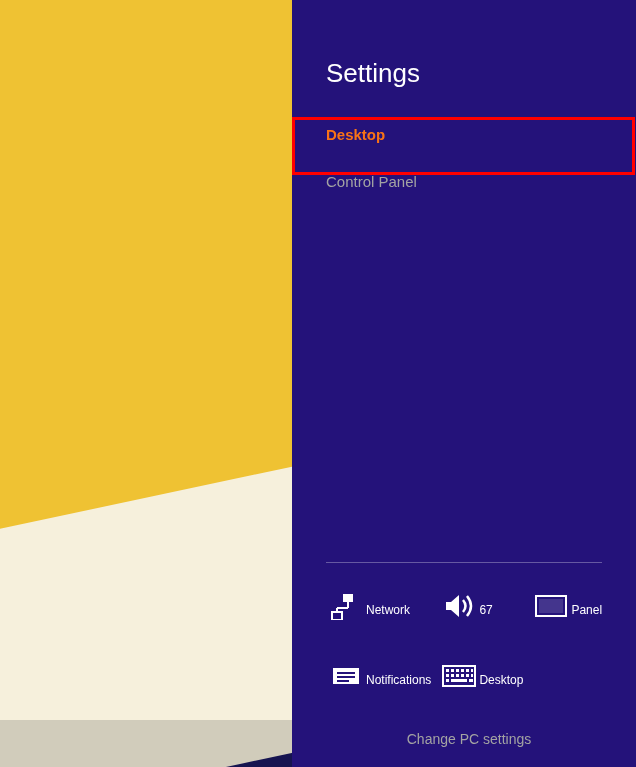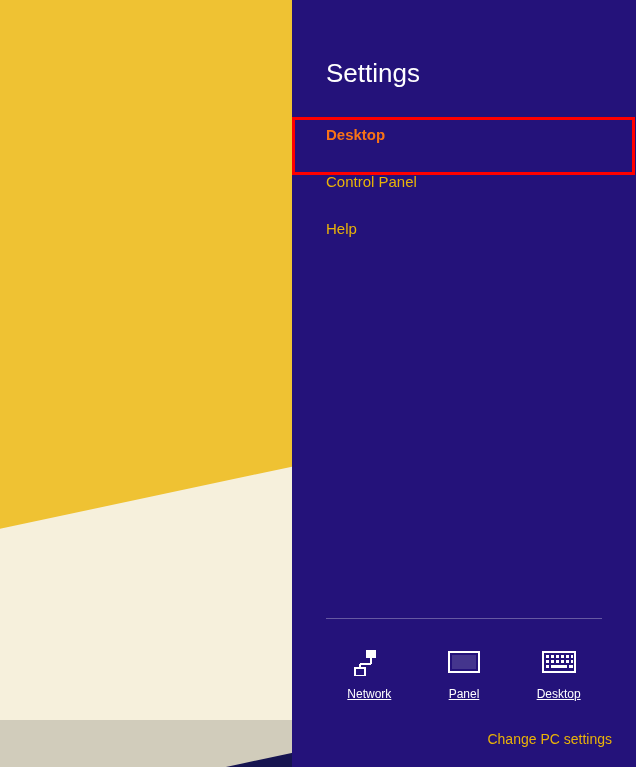--- a/index.html
+++ b/index.html
@@ -45,21 +45,21 @@
   .charm-title {
     font-size: 26px;
     font-weight: 300;
     margin-bottom: 22px;
     margin-top: 28px;
   }
   .menu { list-style: none; margin-left: -34px; margin-right: -34px; }
   .menu-item {
     font-size: 15px;
     font-weight: 400;
-    color: #eab308;
+    color: #a3a3a3;
     cursor: pointer;
     padding: 15px 34px 15px 34px;
   }
   .menu-item.dim { color: #f97316; font-weight: bold; }
   .highlight-box {
     position: absolute;
     left: 292px;
     top: 117px;
     width: 343px;
     height: 58px;
@@ -74,38 +74,37 @@
     margin: 0 0 26px 0;
   }
   .tiles {
     display: grid;
     grid-template-columns: repeat(3, 1fr);
     gap: 28px 8px;
     margin-bottom: 30px;
   }
   .tile {
     display: flex;
-    flex-direction: column;
+    flex-direction: row;
     align-items: center;
     cursor: pointer;
-    text-decoration: underline;
   }
   .tile-icon {
     width: 40px; height: 34px;
     display: flex; align-items: center; justify-content: center;
     margin-bottom: 8px;
   }
   .tile-label {
     font-size: 12px;
     text-align: center;
   }
   .footer-link {
-    text-align: right;
+    text-align: center;
     font-size: 14px;
-    color: #eab308;
+    color: #a3a3a3;
     cursor: pointer;
     margin-right: -10px;
   }
   svg { display: block; }
 </style>
 </head>
 <body>
 
 <div class="root">
   <div class="desktop-area">
@@ -113,21 +112,20 @@
     <div class="bg-white1"></div>
     <div class="bg-dark"></div>
   </div>
 
   <div class="charm-panel">
     <div class="charm-title">Settings</div>
 
     <ul class="menu">
       <li class="menu-item dim">Desktop</li>
       <li class="menu-item">Control Panel</li>
-      <li class="menu-item">Help</li>
     </ul>
 
     <div class="spacer"></div>
 
     <hr class="divider">
 
     <div class="tiles">
 
       <div class="tile">
         <div class="tile-icon">
@@ -135,31 +133,52 @@
             <rect x="14" y="2" width="10" height="8" fill="#ffffff" stroke="none"></rect>
             <line x1="19" y1="10" x2="19" y2="16"></line>
             <line x1="8" y1="16" x2="19" y2="16"></line>
             <line x1="8" y1="16" x2="8" y2="20"></line>
             <rect x="3" y="20" width="10" height="8" fill="none"></rect>
           </svg>
         </div>
         <div class="tile-label">Network</div>
       </div>
 
+      <div class="tile">
+        <div class="tile-icon">
+          <svg width="34" height="28" viewBox="0 0 34 28" fill="#ffffff">
+            <path d="M4 10 H9 L17 3 V25 L9 18 H4 Z"></path>
+            <path d="M21 8 Q26 14 21 20" fill="none" stroke="#ffffff" stroke-width="2.5"></path>
+            <path d="M25 4 Q33 14 25 24" fill="none" stroke="#ffffff" stroke-width="2.5"></path>
+          </svg>
+        </div>
+        <div class="tile-label">67</div>
+      </div>
 
       <div class="tile">
         <div class="tile-icon">
           <svg width="34" height="24" viewBox="0 0 34 24" fill="none" stroke="#ffffff" stroke-width="2">
             <rect x="2" y="2" width="30" height="20"></rect>
             <rect x="5" y="5" width="24" height="14" fill="#ffffff" stroke="none" opacity="0.15"></rect>
           </svg>
         </div>
         <div class="tile-label">Panel</div>
       </div>
 
+      <div class="tile">
+        <div class="tile-icon">
+          <svg width="34" height="24" viewBox="0 0 34 24" fill="none" stroke="#ffffff" stroke-width="2">
+            <rect x="4" y="4" width="26" height="16" fill="#ffffff" stroke="none"></rect>
+            <line x1="8" y1="9" x2="26" y2="9" stroke="#24127a" stroke-width="2"></line>
+            <line x1="8" y1="13" x2="26" y2="13" stroke="#24127a" stroke-width="2"></line>
+            <line x1="8" y1="17" x2="20" y2="17" stroke="#24127a" stroke-width="2"></line>
+          </svg>
+        </div>
+        <div class="tile-label">Notifications</div>
+      </div>
 
 
       <div class="tile">
         <div class="tile-icon">
           <svg width="34" height="22" viewBox="0 0 34 22">
             <rect x="1" y="1" width="32" height="20" fill="none" stroke="#ffffff" stroke-width="2"></rect>
             <g fill="#ffffff">
               <rect x="4" y="4" width="3" height="3"></rect>
                 <rect x="9" y="4" width="3" height="3"></rect>
                 <rect x="14" y="4" width="3" height="3"></rect>

